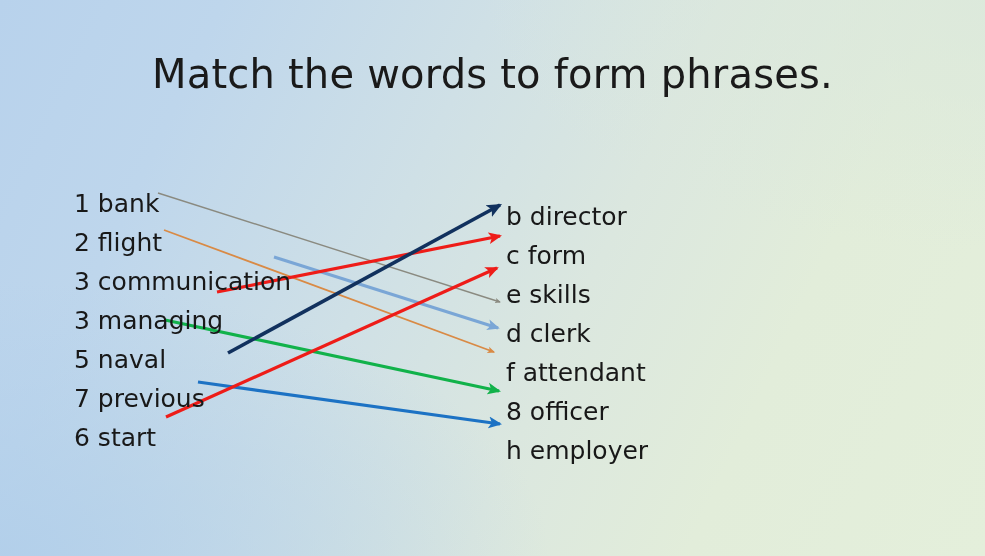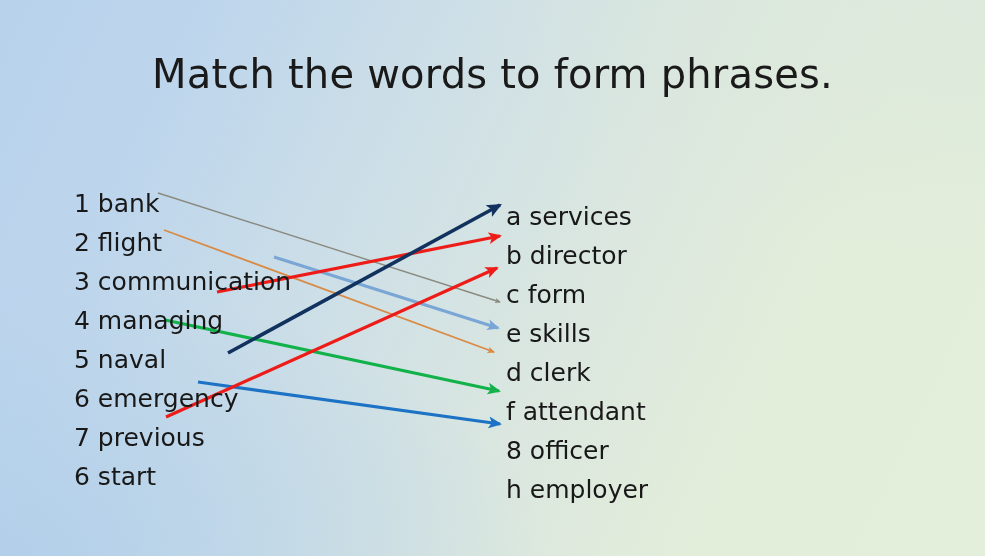--- a/index.html
+++ b/index.html
@@ -118,29 +118,27 @@
       <line x1="165" y1="320" x2="499" y2="391" stroke="#11b24a" stroke-width="3.2" stroke-linecap="butt" marker-end="url(#arrow-4)"></line>
       <line x1="228" y1="353" x2="500" y2="205" stroke="#11315e" stroke-width="3.6" stroke-linecap="butt" marker-end="url(#arrow-5)"></line>
       <line x1="198" y1="382" x2="500" y2="424" stroke="#1c72c4" stroke-width="3.2" stroke-linecap="butt" marker-end="url(#arrow-6)"></line>
       <line x1="166" y1="417" x2="497" y2="268" stroke="#ee1c18" stroke-width="3.2" stroke-linecap="butt" marker-end="url(#arrow-7)"></line>
     </svg>
 
   <div id="left-column" class="column">
     <div class="item">1 bank</div>
     <div class="item">2 flight</div>
     <div class="item">3 communication</div>
-    <div class="item">4 managing</div>
+    <div class="item">3 managing</div>
     <div class="item">5 naval</div>
-    <div class="item">6 emergency</div>
     <div class="item">7 previous</div>
     <div class="item">6 start</div>
   </div>
 
   <div id="right-column" class="column">
-    <div class="item">a services</div>
     <div class="item">b director</div>
     <div class="item">c form</div>
     <div class="item">e skills</div>
     <div class="item">d clerk</div>
     <div class="item">f attendant</div>
     <div class="item">8 officer</div>
     <div class="item">h employer</div>
   </div>
 
 </div>

